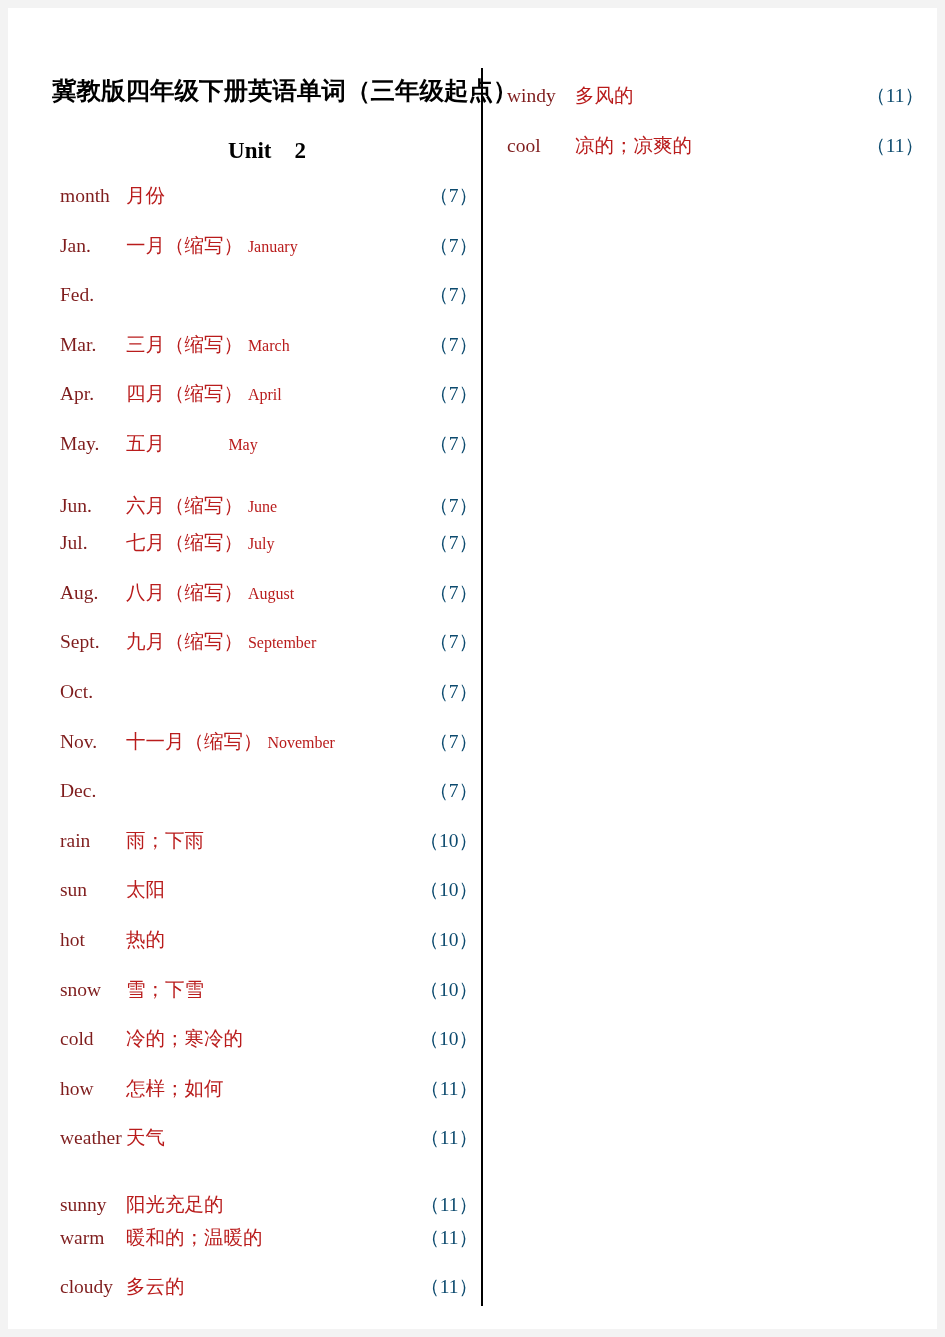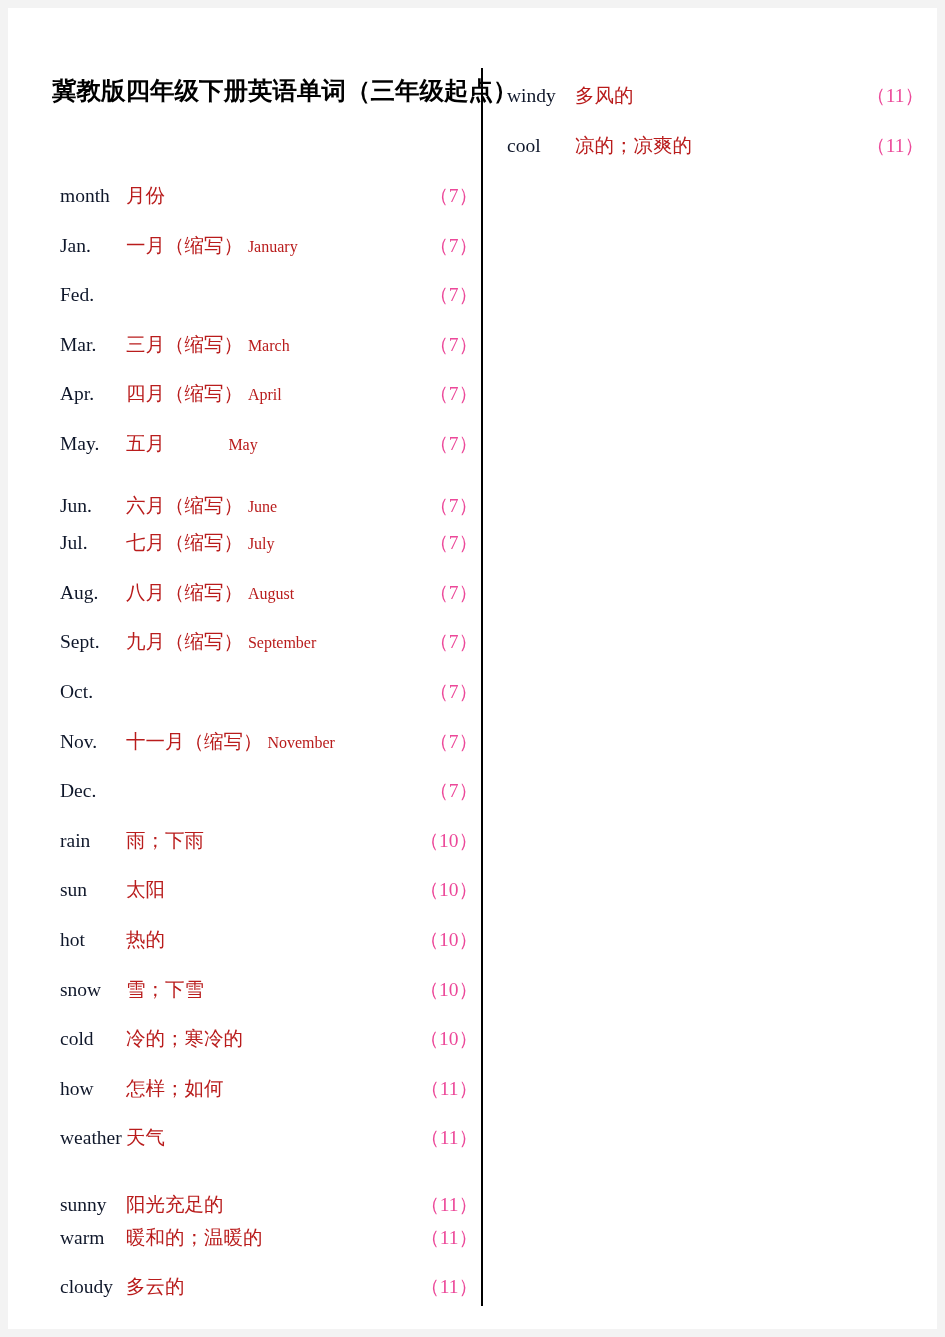--- a/index.html
+++ b/index.html
@@ -75,21 +75,21 @@
   }
   #left-column .entry  { left: 44px; width: 429px; }
   #right-column .entry { left: 9px;  width: 428px; }
 
   .term {
     position: absolute;
     left: 8px;
     top: 0;
     font-family: "Liberation Serif", "DejaVu Serif", serif;
     font-size: 19.5px;
-    color: #0f172a;
+    color: #7f1d1d;
   }
   .meaning {
     position: absolute;
     top: 0;
     font-family: "Liberation Serif", "DejaVu Serif", serif;
     font-size: 19.5px;
     color: #b91c1c;
     white-space: pre;
   }
   #left-column .meaning  { left: 74px; }
@@ -101,32 +101,33 @@
     font-size: 16px;
     text-align: center;
   }
 
   .page-ref {
     position: absolute;
     right: 3px;
     top: 0;
     font-family: "Liberation Serif", "DejaVu Serif", serif;
     font-size: 19.5px;
-    color: #ec4899;
+    color: #0c4a6e;
     text-align: center;
     white-space: nowrap;
   }
 </style>
 </head>
 <body>
 
 <div id="page">
 
   <div id="doc-title">冀教版四年级下册英语单词（三年级起点）</div>
 
+  <div id="unit-heading">Unit　2</div>
 
   <div id="column-divider"></div>
 
   <div id="left-column" class="column">
       <div class="entry" style="top: 173px;">
         <span class="term">month</span>
         <span class="meaning"><span>月份</span></span>
         <span class="page-ref">（7）</span>
       </div>
       <div class="entry" style="top: 222.6px;">

